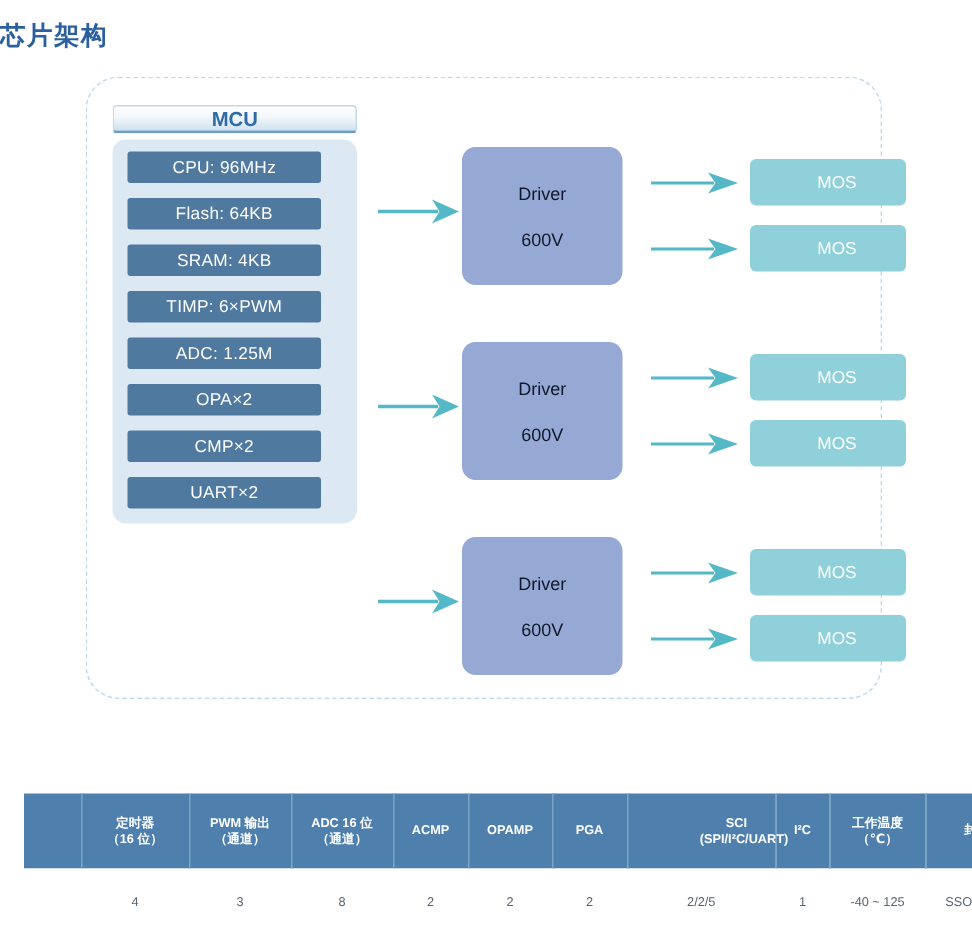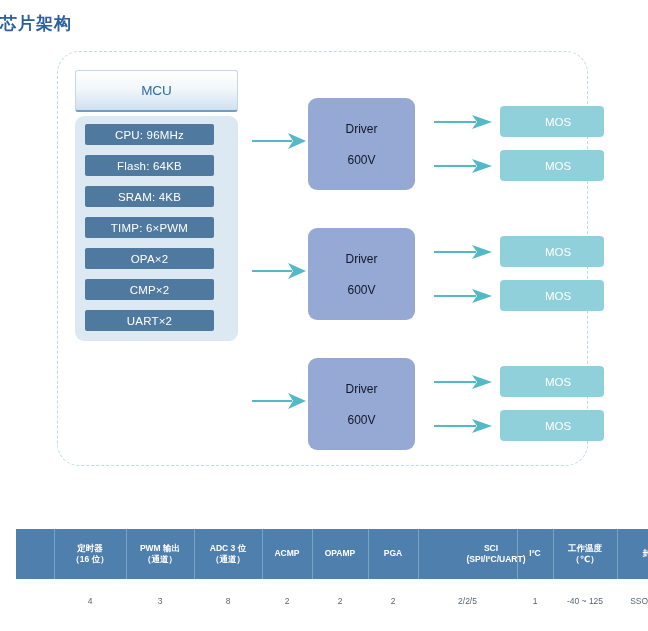--- a/index.html
+++ b/index.html
@@ -34,28 +34,28 @@
     border-radius: 22px;
   }
 
   
   .mcu-block {
     position: absolute;
     left: 75px; top: 70px;
     width: 163px;
   }
   .mcu-header {
-    height: 42px;
+    height: 19px;
     border-radius: 3px;
     background: linear-gradient(to bottom, #ffffff 0%, #f2f7fb 45%, #cfe1ee 100%);
     border: 1px solid #c3d8e7;
     border-bottom: 2px solid #6e9ec4;
     display: flex; align-items: center; justify-content: center;
     font-size: 13.5px;
-    font-weight: 400;
+    font-weight: 700;
     color: #2f6ba8;
   }
   .mcu-panel {
     margin-top: 4px;
     background: #dde9f2;
     border-radius: 9px;
     padding: 8px 24px 10px 10px;
   }
   .mcu-item {
     height: 21px;
@@ -140,20 +140,21 @@
 
   <div class="diagram-frame"></div>
 
   <div class="mcu-block">
     <div class="mcu-header">MCU</div>
     <div class="mcu-panel">
       <div class="mcu-item">CPU: 96MHz</div>
       <div class="mcu-item">Flash: 64KB</div>
       <div class="mcu-item">SRAM: 4KB</div>
       <div class="mcu-item">TIMP: 6×PWM</div>
+      <div class="mcu-item">ADC: 1.25M</div>
       <div class="mcu-item">OPA×2</div>
       <div class="mcu-item">CMP×2</div>
       <div class="mcu-item">UART×2</div>
     </div>
   </div>
 
   <svg class="arrow" style="left:252px; top:131px;" width="56" height="20" viewBox="0 0 56 20">
     <line x1="0" y1="10" x2="40" y2="10" stroke="#55b8c6" stroke-width="2.2"></line>
     <path d="M36 2 L54 10 L36 18 L41 10 Z" fill="#55b8c6"></path>
   </svg>
@@ -217,21 +218,21 @@
         <th style="width:38px;"></th>
         <th style="width:72px;">
           <span>定时器</span>
           <span class="th-sub">（16 位）</span>
         </th>
         <th style="width:68px;">
           <span>PWM 输出</span>
           <span class="th-sub">（通道）</span>
         </th>
         <th style="width:68px;">
-          <span>ADC 3 位</span>
+          <span>ADC 16 位</span>
           <span class="th-sub">（通道）</span>
         </th>
         <th style="width:50px;">
           <span>ACMP</span>
         </th>
         <th style="width:56px;">
           <span>OPAMP</span>
         </th>
         <th style="width:50px;">
           <span>PGA</span>

